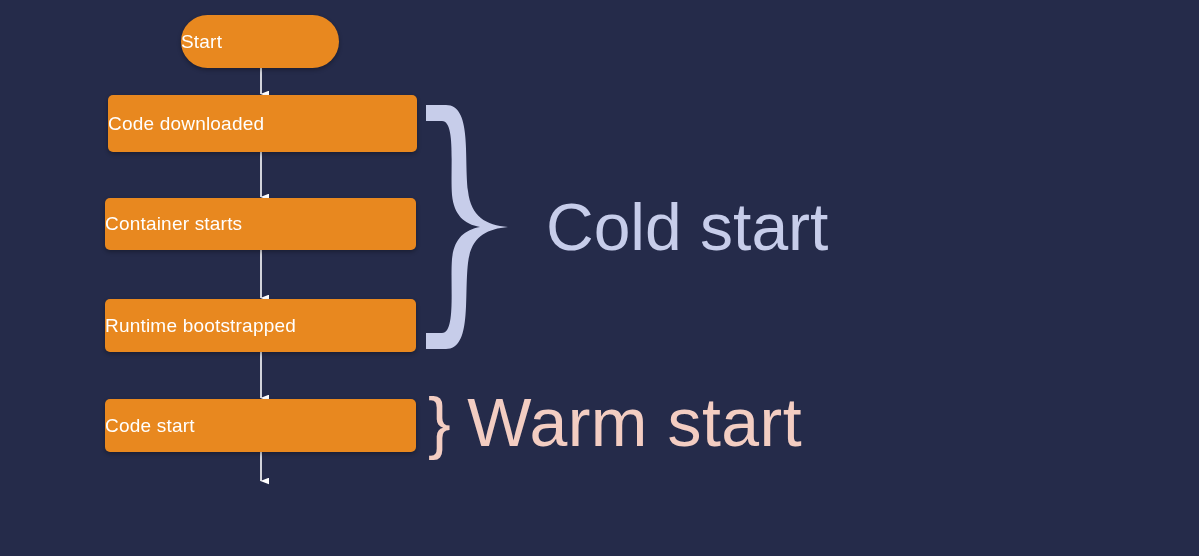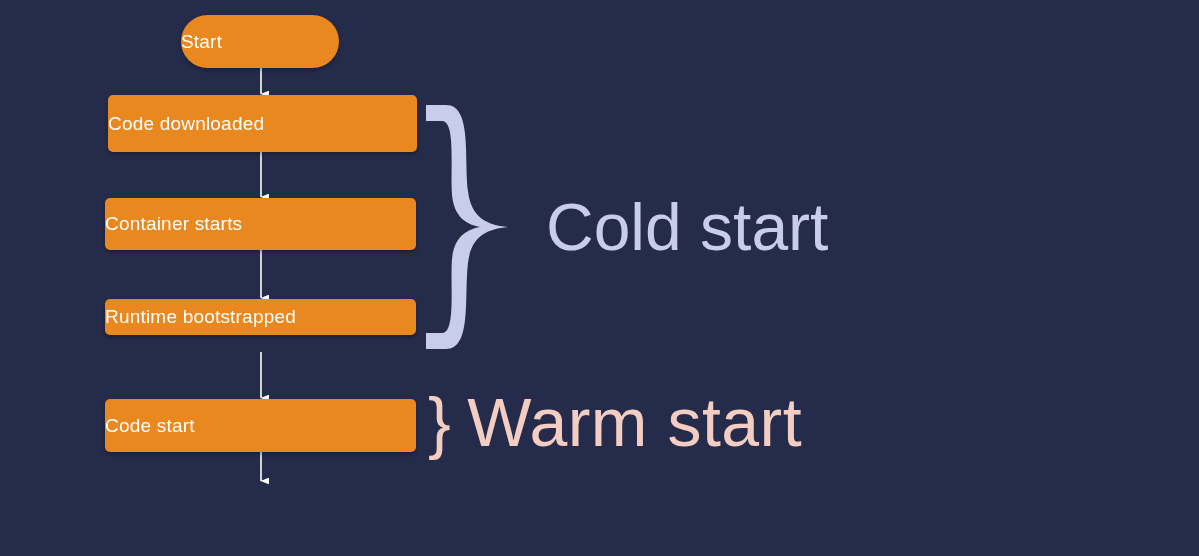--- a/index.html
+++ b/index.html
@@ -38,21 +38,21 @@
   .node.terminal {
     border-radius: 28px;
   }
   .node.process {
     border-radius: 5px;
   }
 
   .node-start           { left: 181px; top: 15px;  width: 158px; height: 53px; }
   .node-code-downloaded { left: 108px; top: 95px;  width: 309px; height: 57px; }
   .node-container       { left: 105px; top: 198px; width: 311px; height: 52px; }
-  .node-runtime         { left: 105px; top: 299px; width: 311px; height: 36px; }
+  .node-runtime         { left: 105px; top: 299px; width: 311px; height: 53px; }
   .node-code-starts     { left: 105px; top: 399px; width: 311px; height: 53px; }
   .node-end             { left: 183px; top: 482px; width: 156px; height: 53px; }
 
   
   .connector {
     position: absolute;
     left: 0;
     top: 0;
     width: 1199px;
     height: 556px;

